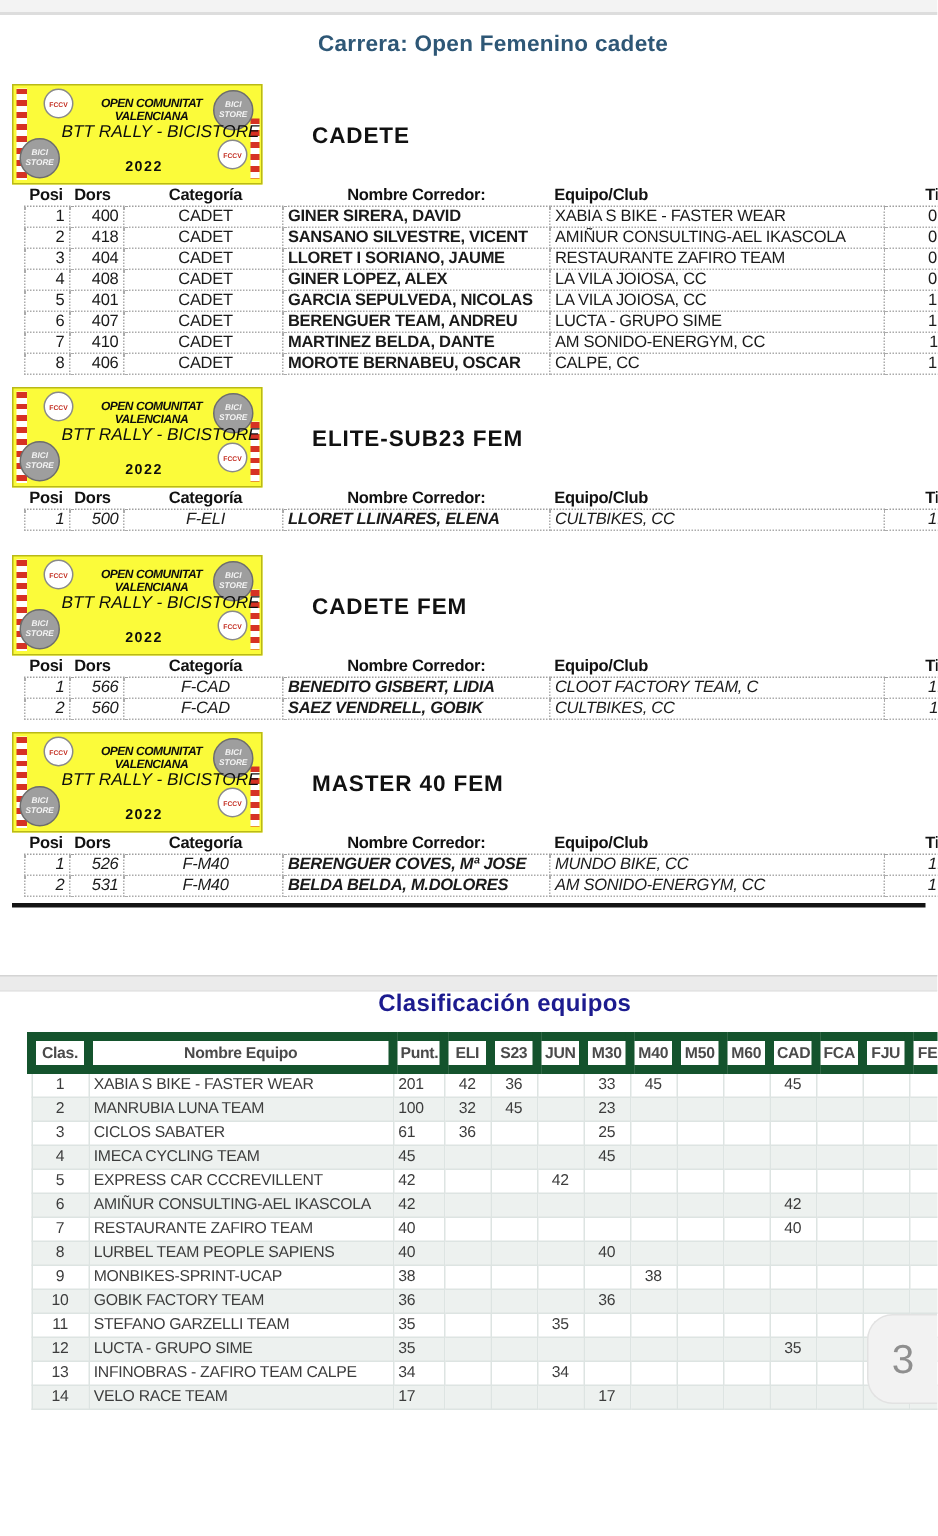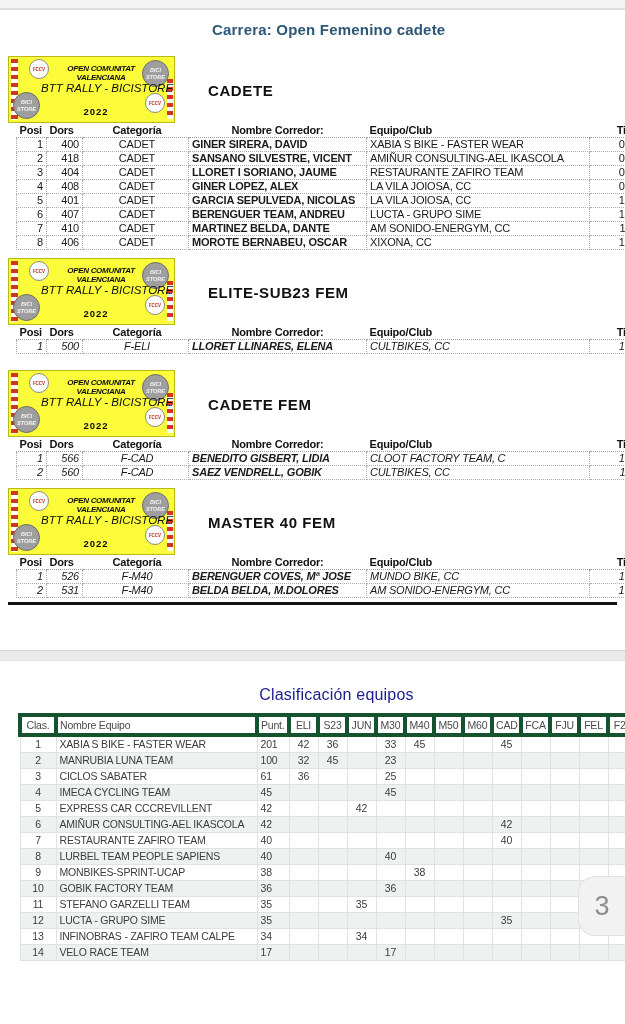--- a/index.html
+++ b/index.html
@@ -69,32 +69,32 @@
   table.results .c-dors{width:30px;text-align:right;}
   table.results .c-cat {width:97px;text-align:center;padding-left:6px;}
   table.results .c-nom {width:172px;font-weight:bold;}
   table.results th.c-nom{text-align:center;}
   table.results .c-equ {width:217px;}
   table.results .c-tie {width:62px;text-align:right;padding-right:5px;}
   table.results th.c-posi, table.results th.c-dors{text-align:left;}
   table.results.italic td{font-style:italic;}
   .black-rule{margin:4px 8px 0 8px;border-top:3px solid #141414;}
   
-  .teams-title{margin-top:25px;text-align:center;font-size:16px;font-weight:normal;
+  .teams-title{text-align:center;font-size:16px;font-weight:bold;
     color:#1c1b8f;letter-spacing:.2px;padding-left:48px;}
   table.teams{border-collapse:collapse;table-layout:fixed;margin:9px 0 0 18px;width:581px;
     font-size:10.5px;color:#3c3c3c;letter-spacing:-.2px;}
-  table.teams th{font-weight:normal;color:#4a4a4a;height:16px;line-height:16px;
-    border:4px solid #14532d;padding:0 2px;text-align:center;overflow:hidden;white-space:nowrap;}
+  table.teams th{font-weight:bold;color:#4a4a4a;height:16px;line-height:16px;
+    border:6px solid #14532d;padding:0 2px;text-align:center;overflow:hidden;white-space:nowrap;}
   table.teams td{border:1px solid #dde4e2;height:15px;line-height:15px;padding:0 3px;
     overflow:hidden;white-space:nowrap;text-align:center;}
   table.teams tr:nth-child(even) td{background:#edf1ef;}
   table.teams .t-clas{width:28px;}
   table.teams .t-name{width:193px;text-align:left;}
-  table.teams th.t-name{text-align:left;}
+  table.teams th.t-name{text-align:center;}
   table.teams .t-punt{width:24px;text-align:left;}
   table.teams .t-cat{width:21px;}
 </style>
 </head>
 <body>
 
 <div class="viewer-topbar"></div>
 
 <div class="doc-title">Carrera: Open Femenino cadete</div>
 
@@ -184,21 +184,21 @@
             <td class="c-cat">CADET</td>
             <td class="c-nom">MARTINEZ BELDA, DANTE</td>
             <td class="c-equ">AM SONIDO-ENERGYM, CC</td>
             <td class="c-tie">1:11:28</td>
           </tr>
           <tr>
             <td class="c-posi">8</td>
             <td class="c-dors">406</td>
             <td class="c-cat">CADET</td>
             <td class="c-nom">MOROTE BERNABEU, OSCAR</td>
-            <td class="c-equ">XIXONA, CC</td>
+            <td class="c-equ">CALPE, CC</td>
             <td class="c-tie">1:13:28</td>
           </tr>
         </tbody>
       </table>
     </div>
     <div class="section" style="margin-top: 8px;">
   <div class="logo">
     <div class="stripe-left"></div>
     <div class="stripe-right"></div>
     <div class="badge-white tl">FCCV</div>

